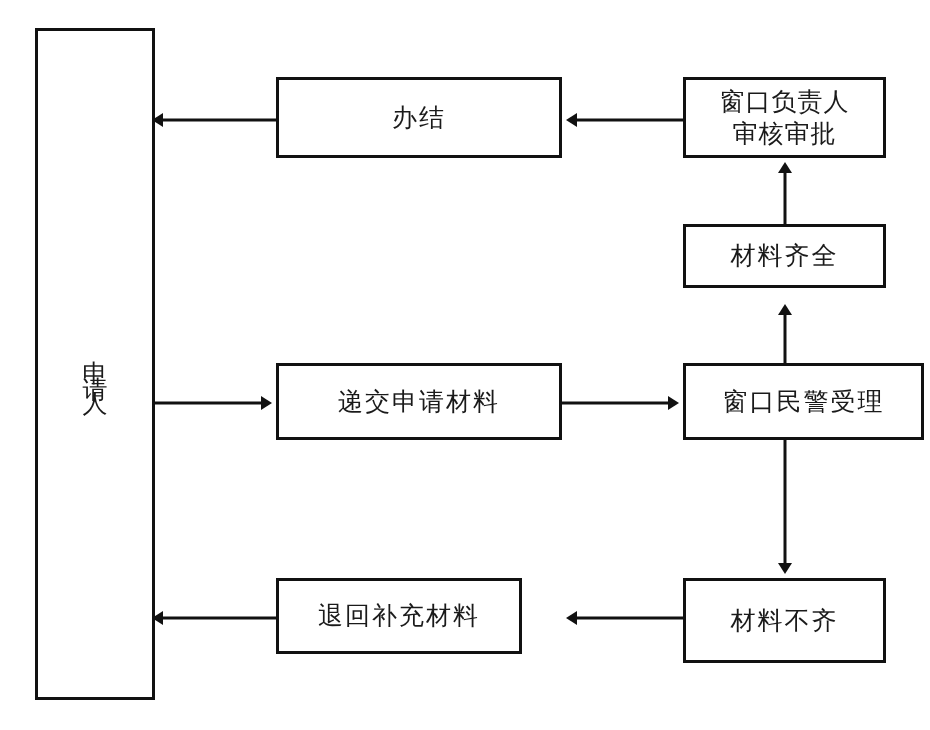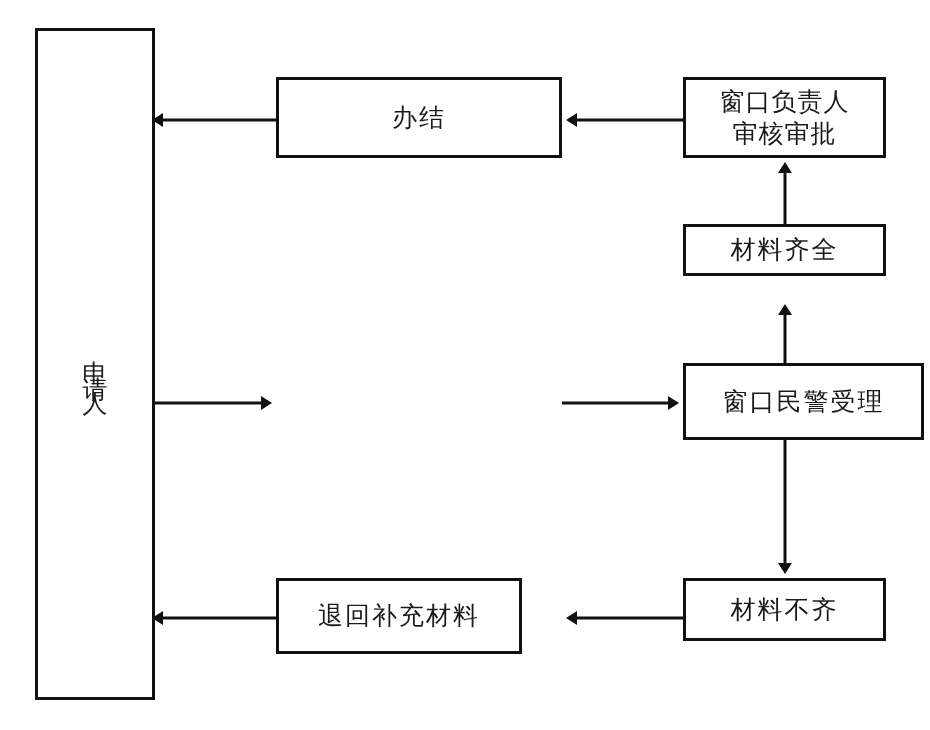--- a/index.html
+++ b/index.html
@@ -100,25 +100,28 @@
 <div class="node vertical" style="left: 35px; top: 28px; width: 120px; height: 672px; border-color: rgb(17, 17, 17);">
       <span class="label" style="color: rgb(26, 26, 26);">申请人</span>
     </div>
     <div class="node" style="left: 276px; top: 77px; width: 286px; height: 81px; border-color: rgb(17, 17, 17); justify-content: center;">
       <span class="label" style="color: rgb(26, 26, 26);">办结</span>
     </div>
     <div class="node two-line" style="left: 683px; top: 77px; width: 203px; height: 81px; border-color: rgb(17, 17, 17);">
       <span class="label" style="color: rgb(26, 26, 26);">窗口负责人
 审核审批</span>
     </div>
-    <div class="node" style="left: 683px; top: 224px; width: 203px; height: 52px; border-color: rgb(17, 17, 17);">
+    <div class="node" style="left: 683px; top: 224px; width: 203px; height: 64px; border-color: rgb(17, 17, 17);">
       <span class="label" style="color: rgb(26, 26, 26);">材料齐全</span>
+    </div>
+    <div class="node" style="left: 276px; top: 363px; width: 286px; height: 77px; border-color: rgb(17, 17, 17);">
+      <span class="label" style="color: rgb(26, 26, 26);">递交申请材料</span>
     </div>
     <div class="node" style="left: 683px; top: 363px; width: 241px; height: 77px; border-color: rgb(17, 17, 17);">
       <span class="label" style="color: rgb(26, 26, 26);">窗口民警受理</span>
     </div>
     <div class="node" style="left: 276px; top: 578px; width: 246px; height: 76px; border-color: rgb(17, 17, 17);">
       <span class="label" style="color: rgb(26, 26, 26);">退回补充材料</span>
     </div>
-    <div class="node" style="left: 683px; top: 578px; width: 203px; height: 63px; border-color: rgb(17, 17, 17);">
+    <div class="node" style="left: 683px; top: 578px; width: 203px; height: 85px; border-color: rgb(17, 17, 17);">
       <span class="label" style="color: rgb(26, 26, 26);">材料不齐</span>
     </div>
   </div>
 
 </body></html>

